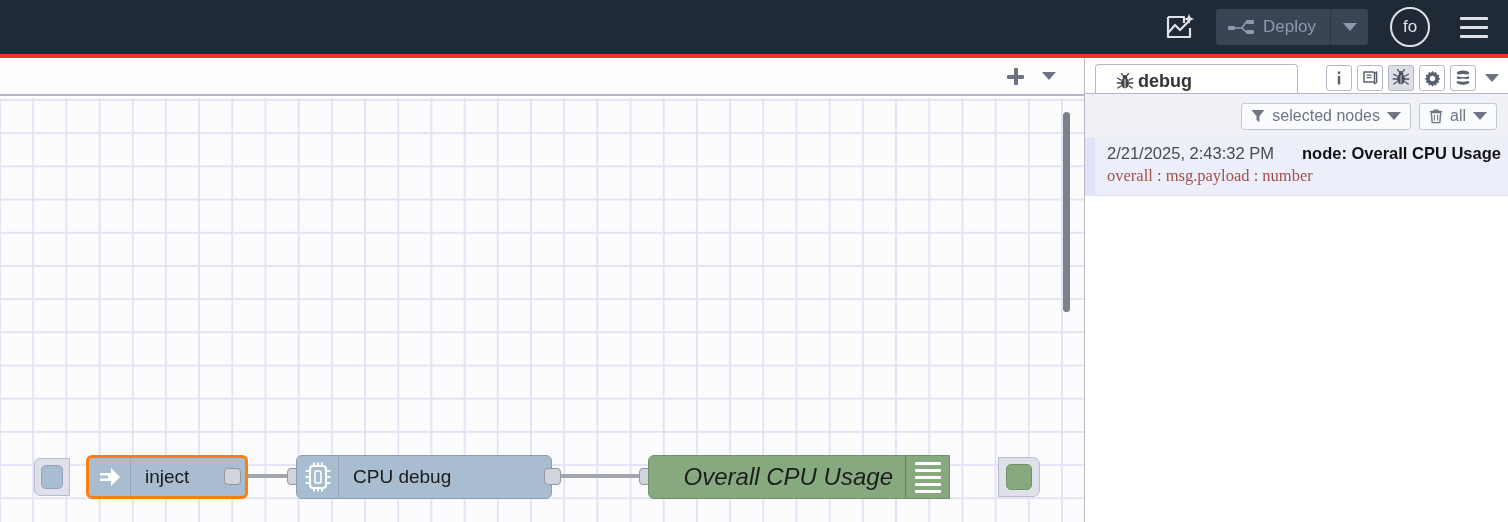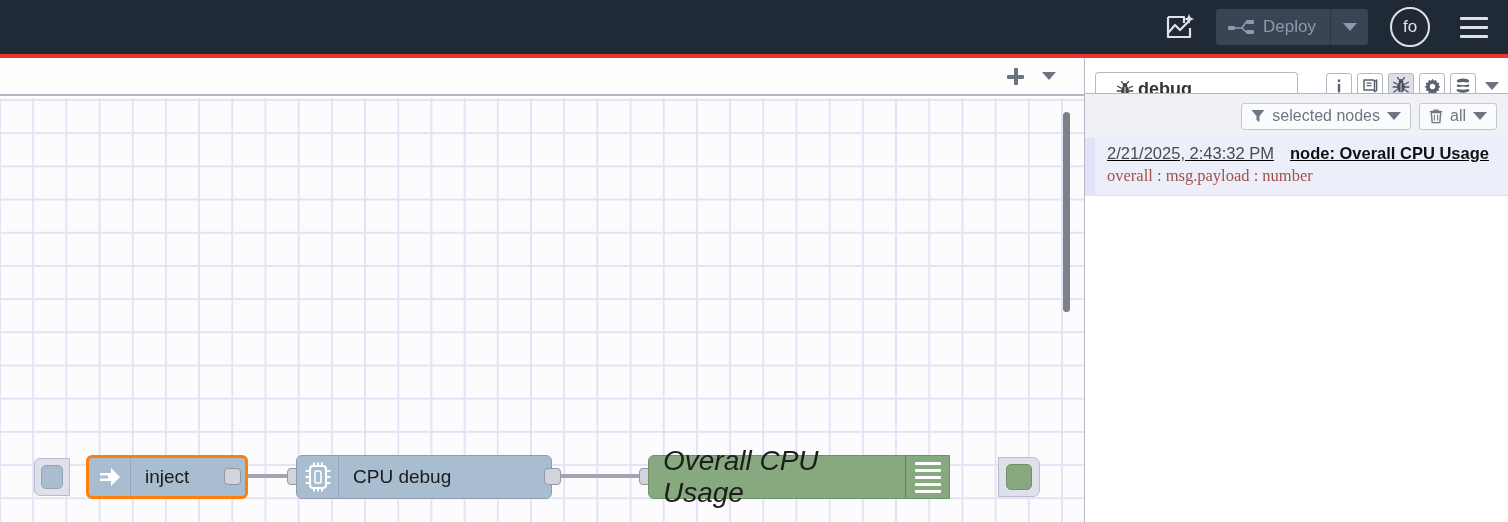--- a/index.html
+++ b/index.html
@@ -131,21 +131,21 @@
     background: #a9bdd1; border: 1.5px solid #8d9db0;
   }
 
   
   #node-debug {
     left: 648px; top: 357px; width: 302px;
     background: #87a980; border: 1.5px solid #6f9168;
     border-radius: 6px 0 0 6px;
   }
   #node-debug .node-label {
-    justify-content: flex-end; font-style: italic; font-size: 28px;
+    justify-content: flex-end; font-style: italic; font-size: 24px;
     color: #1d1d1d; padding-right: 12px;
   }
   #debug-lines-box {
     width: 44px; display: flex; align-items: center; justify-content: center;
     border-left: 1px solid rgba(0,0,0,0.25);
   }
   .dbg-lines { display: flex; flex-direction: column; gap: 4px; }
   .dbg-line { width: 26px; height: 3px; background: #fff; border-radius: 1px; }
   #debug-statusbtn {
     position: absolute; left: 998px; top: 359px; width: 42px; height: 40px;
@@ -173,21 +173,21 @@
   }
   #wire-1 { left: 240px; top: 376px; width: 48px; }
   #wire-2 { left: 560px; top: 376px; width: 80px; }
 
   
   #sidebar {
     position: absolute; left: 1084px; top: 58px; width: 424px; height: 464px;
     background: #fff; border-left: 1.5px solid #b5b7c4;
   }
   #sb-tabrow {
-    position: absolute; left: 0; top: 12px; width: 424px; height: 36px;
+    position: absolute; left: 0; top: 4px; width: 424px; height: 36px;
     display: flex; align-items: flex-end;
   }
   #sb-tab-debug {
     width: 203px; height: 34px; margin-left: 10px;
     background: #fff; border: 1.5px solid #b5b7c4; border-bottom: none;
     border-radius: 4px 4px 0 0; display: flex; align-items: center;
     gap: 4px; padding-left: 20px; cursor: pointer;
   }
   #sb-tab-debug span.lbl { font-size: 18px; font-weight: bold; color: #333; }
   #sb-tabline {
@@ -221,21 +221,21 @@
   }
 
   #sb-debug-list {
     position: absolute; left: 0; top: 80px; width: 424px; height: 384px;
     background: #fff; overflow: hidden;
   }
   .dbg-entry {
     background: #eceefa; border-left: 10px solid #dfe3f5;
     padding: 6px 6px 9px 12px; border-bottom: 1px solid #dfe0ec;
   }
-  .dbg-row1 { display: flex; align-items: baseline; gap: 16px; white-space: nowrap; text-decoration: underline; }
+  .dbg-row1 { display: flex; align-items: baseline; gap: 28px; white-space: nowrap; }
   .dbg-time { font-size: 16.5px; color: #4a4a4a; }
   .dbg-node { font-size: 16.5px; color: #111; font-weight: bold; }
   .dbg-topic { font-size: 16.5px; color: #a0524a; margin-top: 3px; font-family: Liberation Serif, serif; }
   .dbg-value {
     font-family: "Liberation Mono", monospace; font-size: 18px;
     color: #2d2dd0; margin-top: 4px; letter-spacing: -0.2px;
   }
 </style>
 </head>
 <body>

